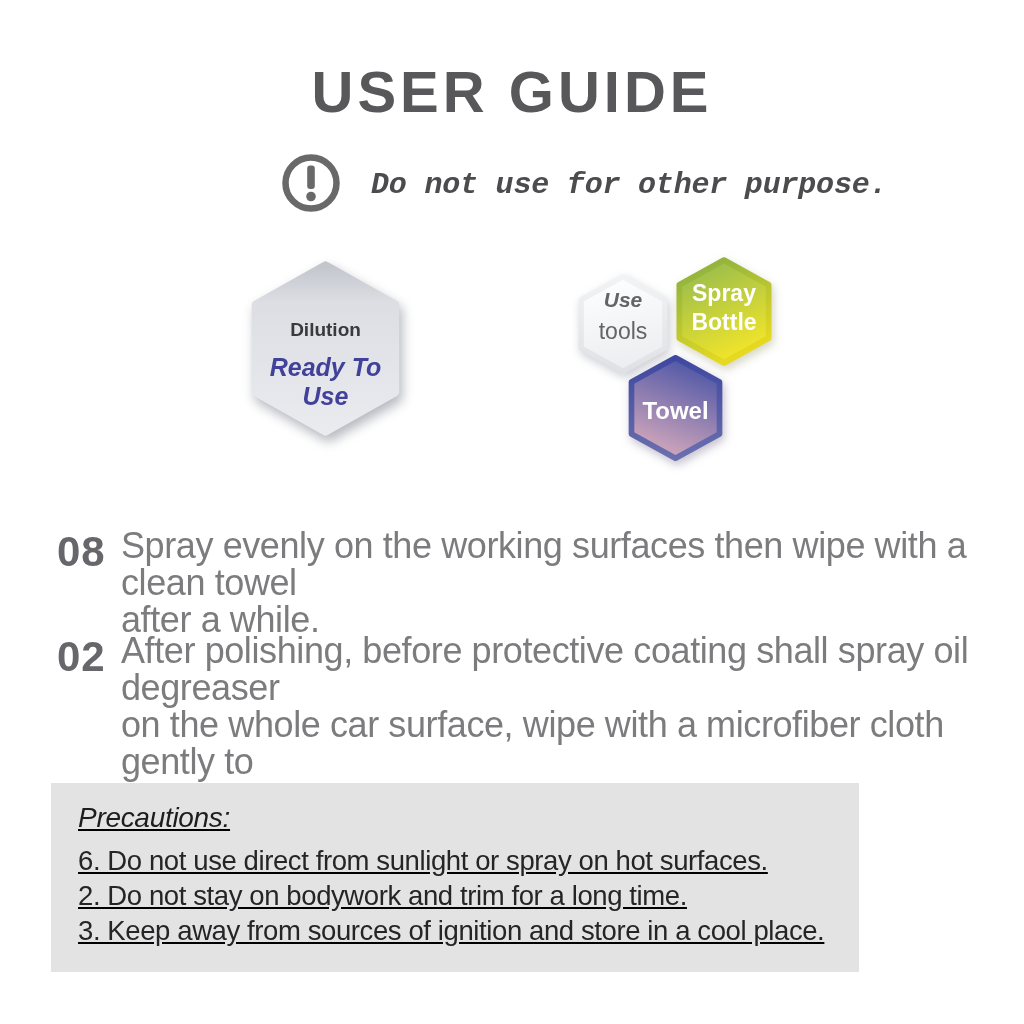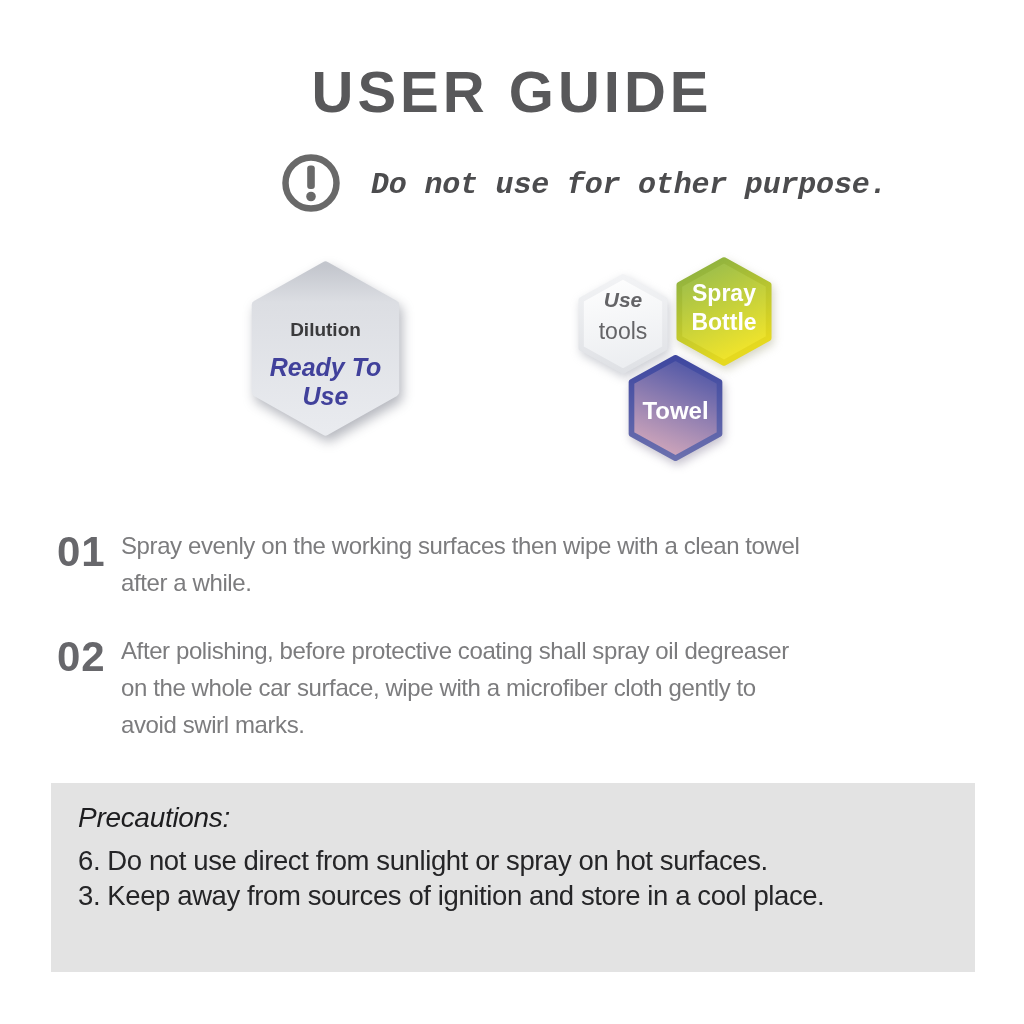--- a/index.html
+++ b/index.html
@@ -46,31 +46,31 @@
 
   .hex-towel{left:628px;top:355px;width:95px;height:106px;z-index:3;}
   .hex-towel svg{filter:drop-shadow(2px 4px 5px rgba(110,100,130,.40));}
   .towel-line1{top:42px;font-size:24px;font-weight:700;color:#ffffff;}
 
   
   .step-number{
     font-size:42px;font-weight:700;color:#67676b;letter-spacing:1px;line-height:1;
   }
   .step-text{
-    font-size:24px;color:#7c7c7e;letter-spacing:-0.4px;line-height:37px;
+    font-size:36px;color:#7c7c7e;letter-spacing:-0.4px;line-height:37px;
   }
   .step1-number{left:57px;top:531px;}
   .step1-text{left:121px;top:527px;width:860px;}
   .step2-number{left:57px;top:636px;}
   .step2-text{left:121px;top:632px;width:860px;}
 
   
   .precautions-panel{
-    left:51px;top:783px;width:924px;height:189px;background:#e3e3e3;
-    box-sizing:border-box;padding:17px 20px 0 27px;
+    left:51px;top:783px;width:808px;height:189px;background:#e3e3e3;
+    box-sizing:border-box;padding:17px 20px 0 27px;text-decoration:underline;
   }
   .precautions-heading{
     font-size:28px;font-style:italic;color:#1d1d1f;letter-spacing:-0.3px;
     line-height:36px;margin-bottom:7px;
   }
   .precautions-item{
     font-size:27.5px;color:#252527;letter-spacing:-0.4px;line-height:35px;
   }
 </style>
 </head>
@@ -146,30 +146,31 @@
       <linearGradient id="g-tow-e" x1="0.5" y1="0" x2="0.5" y2="1">
         <stop offset="0" stop-color="#3f48a0"></stop>
         <stop offset="1" stop-color="#6a6fae"></stop>
       </linearGradient>
     </defs>
     <path d="M50 3 L96.5 28.5 L96.5 83.5 L50 109 L3.5 83.5 L3.5 28.5 Z" fill="url(#g-tow-f)" stroke="url(#g-tow-e)" stroke-width="6" stroke-linejoin="round"></path>
   </svg>
   <div class="hex-label towel-line1">Towel</div>
 </div>
 
-<div class="abs step-number step1-number">01</div>
+<div class="abs step-number step1-number">08</div>
 <div class="abs step-text step1-text">
   <div>Spray evenly on the working surfaces then wipe with a clean towel</div>
   <div>after a while.</div>
 </div>
 
 <div class="abs step-number step2-number">02</div>
 <div class="abs step-text step2-text">
   <div>After polishing, before protective coating shall spray oil degreaser</div>
   <div>on the whole car surface, wipe with a microfiber cloth gently to</div>
   <div>avoid swirl marks.</div>
 </div>
 
 <div class="abs precautions-panel">
   <div class="precautions-heading">Precautions:</div>
   <div class="precautions-item">6. Do not use direct from sunlight or spray on hot surfaces.</div>
+  <div class="precautions-item">2. Do not stay on bodywork and trim for a long time.</div>
   <div class="precautions-item">3. Keep away from sources of ignition and store in a cool place.</div>
 </div>
 
 </body></html>

